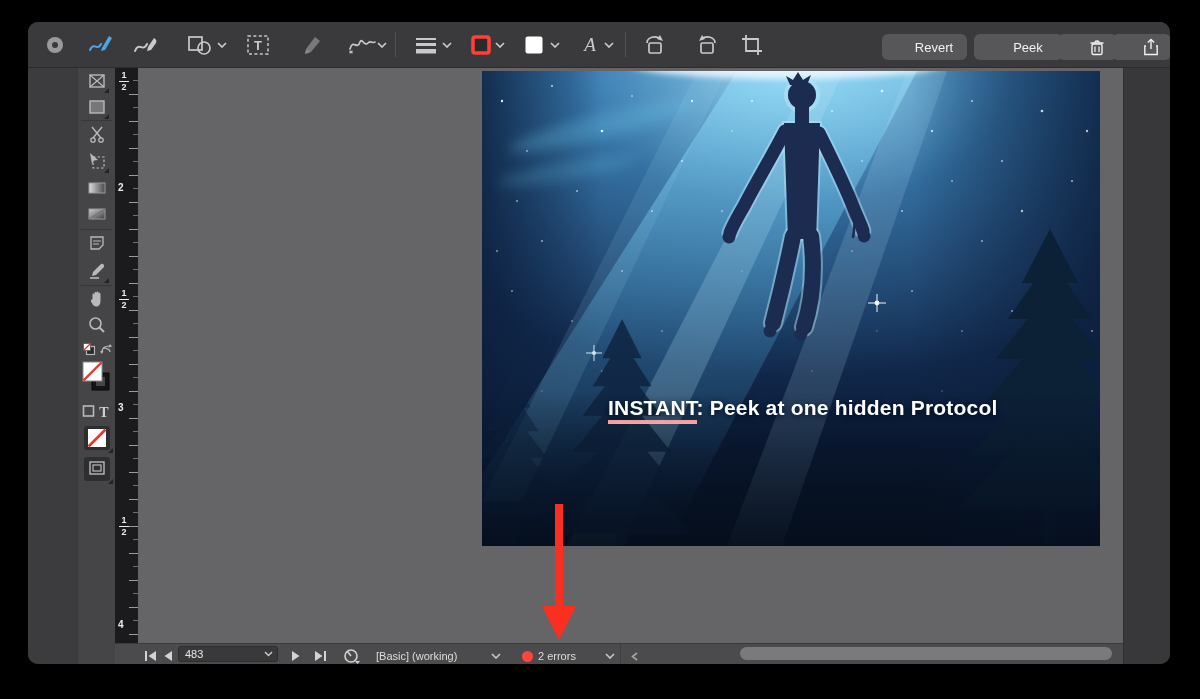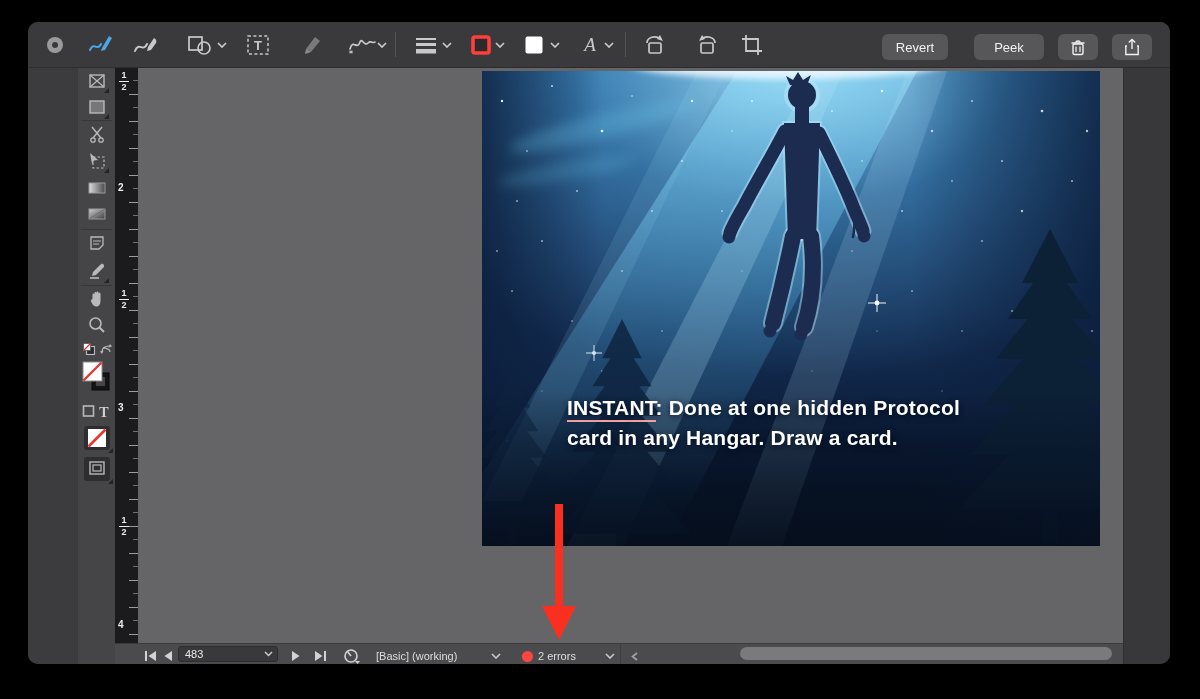--- a/index.html
+++ b/index.html
@@ -6,21 +6,21 @@
     font-family:"Liberation Sans", sans-serif; -webkit-font-smoothing:antialiased;}
   .stage{position:absolute;left:0;top:0;width:1200px;height:699px;background:#000;}
 
   
   .window{position:absolute;left:28px;top:22px;width:1142px;height:642px;background:#3a3a3c;
     border-radius:10px;overflow:hidden;box-shadow:0 18px 60px rgba(0,0,0,.85);}
   .toolbar{position:absolute;left:0;top:0;width:100%;height:45px;background:#3a3a3c;border-bottom:1px solid #2c2c2e;}
   .titem{position:absolute;top:0;height:45px;display:flex;align-items:center;justify-content:center;}
   .tsep{position:absolute;top:10px;width:1px;height:25px;background:#525254;}
   .mbtn{position:absolute;top:12px;height:26px;background:#57575a;border-radius:6px;color:#f1f1f1;
-    font-size:13px;display:flex;align-items:center;justify-content:center;}
+    font-size:13px;display:flex;align-items:center;justify-content:center;padding-left:19px;}
   svg{display:block;}
 
   
   .content{position:absolute;left:0;top:46px;width:1142px;height:596px;display:flex;}
   .left-strip{width:49px;background:#3c3c3e;}
   .tool-panel{width:38px;background:#454547;position:relative;border-left:1px solid #39393b;box-sizing:border-box;}
   .tool{position:absolute;left:50%;transform:translate(-50%,-50%);}
   .tool-sep{position:absolute;left:3px;right:3px;height:1px;background:#38383a;}
   .opt::after{content:"";position:absolute;right:-3px;bottom:-3px;border-left:5px solid transparent;border-bottom:5px solid #232325;}
   .ruler{width:23px;background:#1b1b1d;position:relative;}
@@ -33,21 +33,21 @@
   .frac{position:absolute;left:4px;color:#ececec;font-size:9px;font-weight:bold;text-align:center;width:10px;line-height:9px;}
   .frac .top{display:block;border-bottom:1px solid #ececec;padding-bottom:1px;}
   .frac .bot{display:block;padding-top:1px;}
   .canvas{flex:1;background:#656567;position:relative;}
   .right-strip{width:47px;background:#38383a;border-left:1px solid #2f2f31;box-sizing:border-box;}
 
   
   .card{position:absolute;left:344px;top:3px;width:618px;height:475px;overflow:hidden;background:#122a4e;}
   .card-text{position:absolute;left:85px;top:322px;width:470px;color:#fff;font-weight:bold;font-size:21px;
     line-height:30px;letter-spacing:.2px;text-shadow:0 2px 6px rgba(0,8,24,.85);}
-  .uline{border-bottom:2px solid #fca5a5;padding-bottom:1px;}
+  .uline{border-bottom:4px solid #fca5a5;padding-bottom:1px;margin-left:41px;}
 
   
   .statusbar{position:absolute;left:0;right:0;bottom:0;height:21px;background:#4b4b4d;border-top:1px solid #3a3a3c;box-sizing:border-box;}
   .sb{position:absolute;top:0;height:24px;display:flex;align-items:center;}
   .pagefield{position:absolute;left:40px;top:2px;width:100px;height:16px;background:#39393b;border:1px solid #2d2d2f;
     border-radius:3px;box-sizing:border-box;display:flex;align-items:center;color:#e8e8e8;font-size:11px;padding-left:6px;}
   .pagefield .chev{margin-left:auto;margin-right:4px;}
   .sbtext{color:#dddddd;font-size:11px;white-space:nowrap;}
   .errdot{width:11px;height:11px;border-radius:50%;background:#ff4540;}
   .sb-divider{position:absolute;left:482px;top:0;width:1px;height:20px;background:#3e3e40;}
@@ -537,22 +537,21 @@
                 <polygon points="0,98 -66,176 66,176"></polygon>
               <polygon points="0,138 -80,226 80,226"></polygon>
                 <polygon points="0,182 -92,280 92,280"></polygon>
               <rect x="-8" y="270" width="16" height="60"></rect>
             </g>
 
             <rect x="0" y="320" width="618" height="155" fill="url(#vig)"></rect>
           </svg>
 
           <div class="card-text">
-            <span class="uline">INSTANT</span><span>: Done at one hidden Protocol</span><br>
-            <span>card in any Hangar. Draw a card.</span>
+            <span class="uline">INSTANT</span><span>: Peek at one hidden Protocol</span><br>
           </div>
         </div>
 
         <div class="statusbar">
           <div class="sb" style="left:4px;width:16px;justify-content:center;">
             <svg width="11" height="10" viewBox="0 0 11 10">
                 <rect x="0" y="0" width="2" height="10" fill="#d2d2d4"></rect>
                 <polygon points="11,0 3.5,5 11,10" fill="#d2d2d4"></polygon>
               </svg>
           </div>

